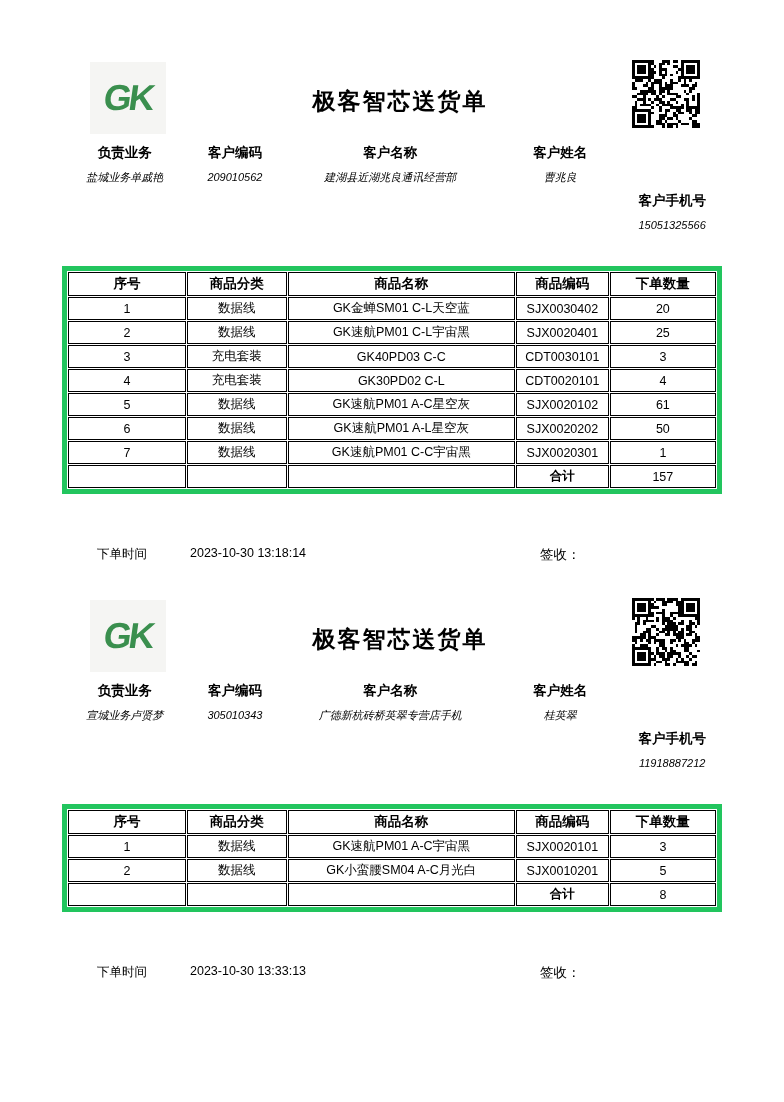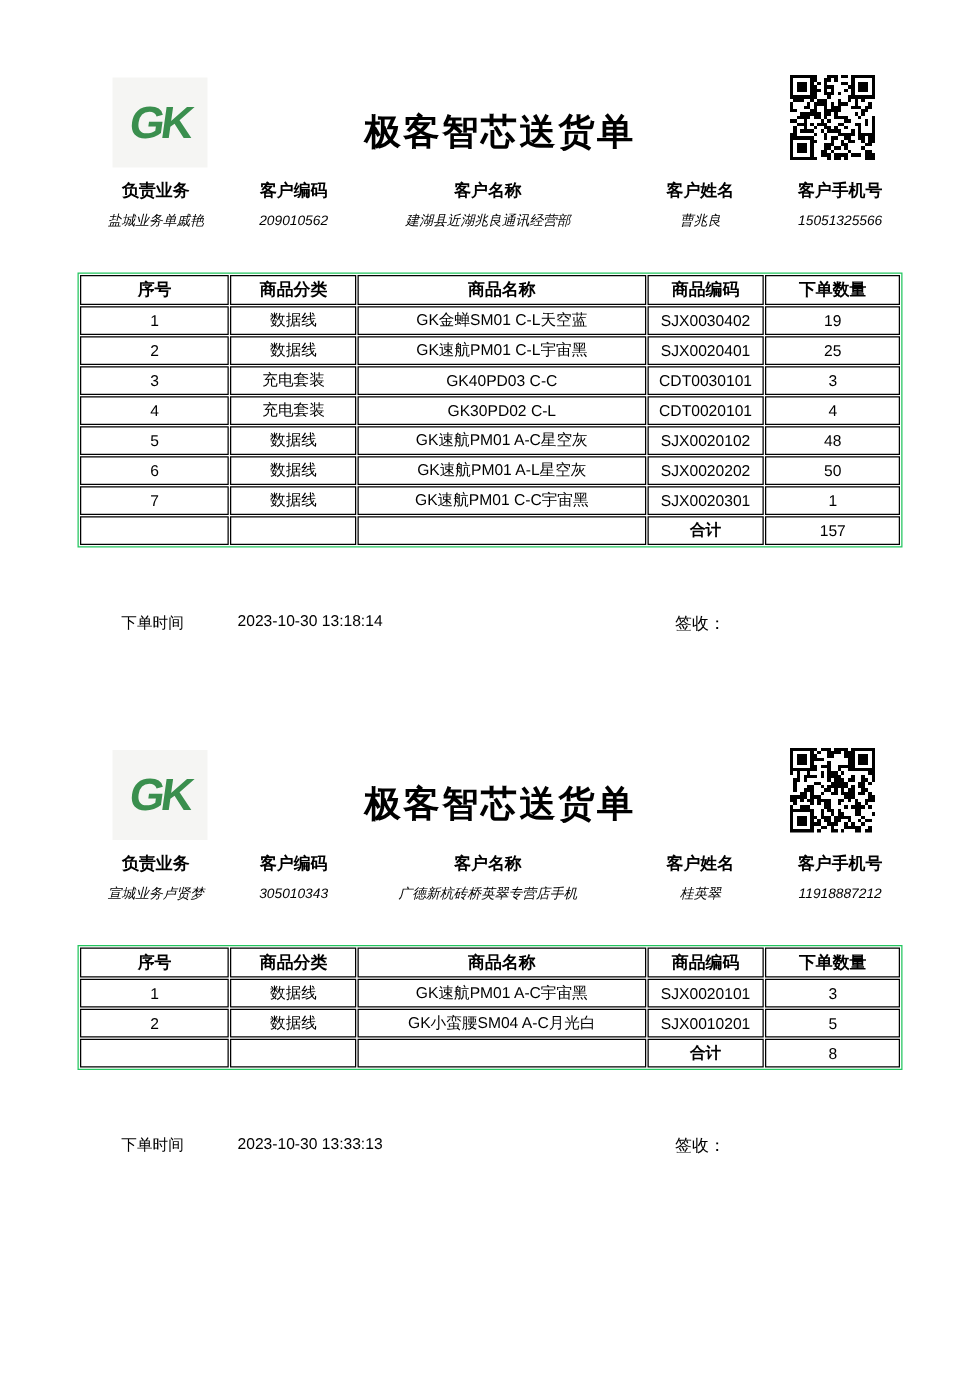--- a/index.html
+++ b/index.html
@@ -16,38 +16,38 @@
   .logo{
     position:absolute;left:90px;top:2px;width:76px;height:72px;
     background:#f5f5f3;display:flex;align-items:center;justify-content:center;
   }
   .logo-text{
     font-weight:bold;font-size:36px;color:#3a8f4e;letter-spacing:-3px;
     transform:skewX(-8deg);line-height:1;
   }
   .doc-title{
     position:absolute;left:16px;right:0;top:26px;text-align:center;
-    font-size:29px;font-weight:bold;letter-spacing:2px;
+    font-size:23px;font-weight:bold;letter-spacing:2px;
   }
   .qr{position:absolute;right:84px;top:0;width:68px;height:68px;}
   .qr svg{width:68px;height:68px;shape-rendering:crispEdges;display:block;}
 
   .info-row{display:flex;margin:5px 62px 0 62px;width:660px;}
   .info-cell{text-align:center;}
   .info-cell.c0{width:19.0%;}
   .info-cell.c1{width:14.4%;}
   .info-cell.c2{width:32.7%;}
   .info-cell.c3{width:18.8%;}
-  .info-cell.c4{width:15.1%;}
+  .info-cell.c4{width:15.1%;margin-top:48px;}
   .info-label{font-weight:bold;font-size:13.5px;line-height:16px;}
   .info-value{font-size:11px;line-height:15px;margin-top:9px;white-space:nowrap;font-style:italic;}
 
   table.goods{
     margin:33px 62px 0 62px;width:660px;table-layout:fixed;
-    border:1px solid #22c55e;border-collapse:separate;border-spacing:1px;
+    border:5px solid #22c55e;border-collapse:separate;border-spacing:1px;
   }
   table.goods th,table.goods td{
     border:1px solid #000;text-align:center;padding:0;overflow:hidden;white-space:nowrap;
   }
   table.goods th{font-size:13.5px;font-weight:bold;height:22px;}
   table.goods td{font-size:12.5px;height:21px;}
   .col-seq{width:18.3%;}
   .col-cat{width:15.5%;}
   .col-name{width:35.3%;}
   .col-code{width:14.4%;}
@@ -430,21 +430,21 @@
         <th>商品编码</th>
         <th>下单数量</th>
       </tr>
     </thead>
     <tbody>
       <tr>
         <td>1</td>
         <td>数据线</td>
         <td>GK金蝉SM01 C-L天空蓝</td>
         <td>SJX0030402</td>
-        <td>19</td>
+        <td>20</td>
       </tr>
       <tr>
         <td>2</td>
         <td>数据线</td>
         <td>GK速航PM01 C-L宇宙黑</td>
         <td>SJX0020401</td>
         <td>25</td>
       </tr>
       <tr>
         <td>3</td>
@@ -458,21 +458,21 @@
         <td>充电套装</td>
         <td>GK30PD02 C-L</td>
         <td>CDT0020101</td>
         <td>4</td>
       </tr>
       <tr>
         <td>5</td>
         <td>数据线</td>
         <td>GK速航PM01 A-C星空灰</td>
         <td>SJX0020102</td>
-        <td>48</td>
+        <td>61</td>
       </tr>
       <tr>
         <td>6</td>
         <td>数据线</td>
         <td>GK速航PM01 A-L星空灰</td>
         <td>SJX0020202</td>
         <td>50</td>
       </tr>
       <tr>
         <td>7</td>

